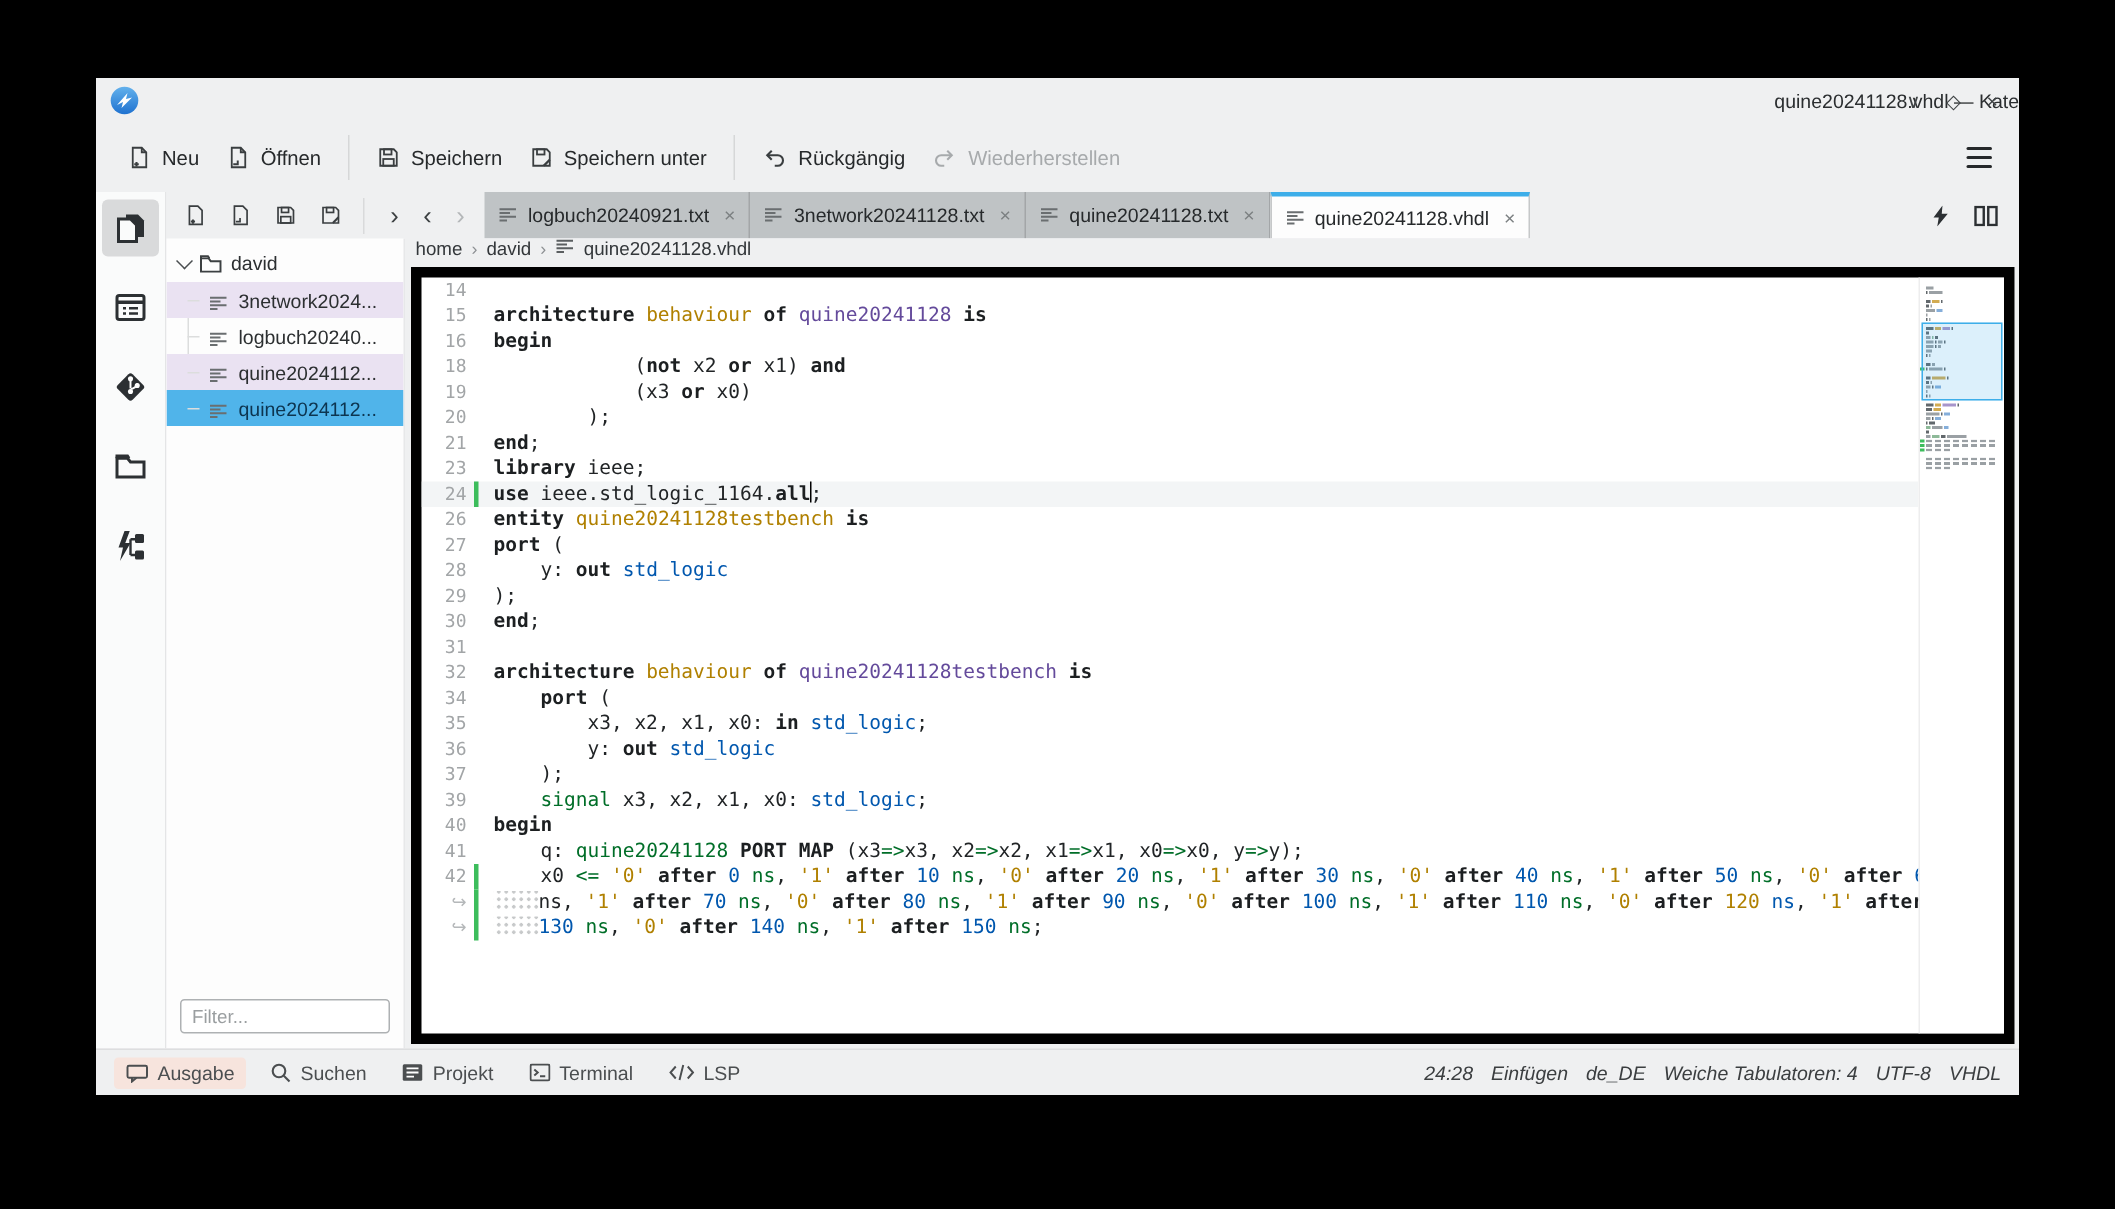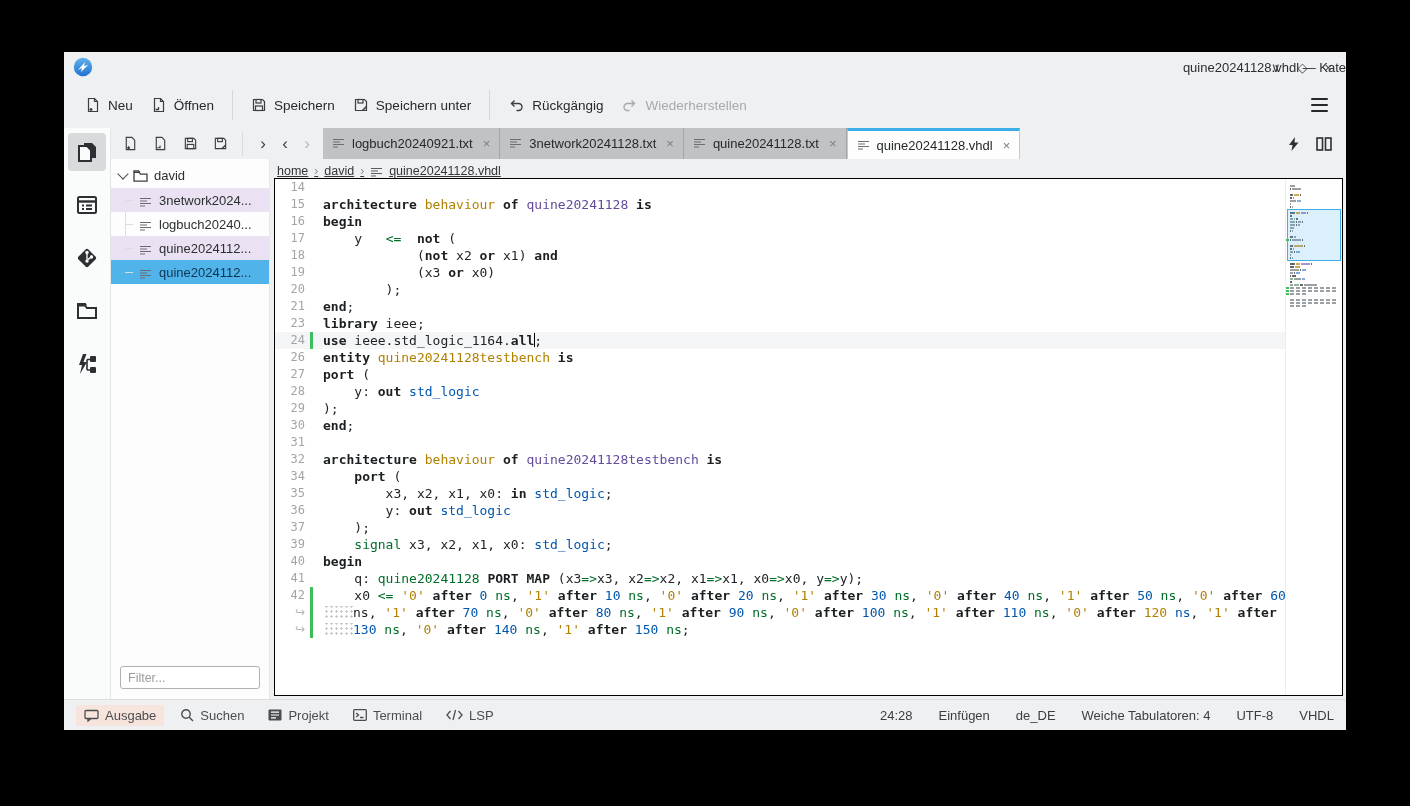--- a/index.html
+++ b/index.html
@@ -55,23 +55,23 @@
   .tree-item{display:flex;align-items:flex-end;gap:7px;padding:4.5px 4px 4.5px 28px;position:relative;white-space:nowrap;}
   .tree-item::before{content:"";position:absolute;left:14px;top:50%;width:8px;height:1px;background:#dcdddd;}
   .tree-item.shaded{background:#eae2f2;}
   .tree-item.selected{background:#50b4ea;color:#093petal;}
   .tree-item.selected{color:#0c3putty;}
   .filter-wrap{padding:7px 9px 10px 9px;}
   .filter-input{width:100%;box-sizing:border-box;height:23px;border:1px solid #aeb1b3;border-radius:3px;background:#fff;font-size:12.5px;color:#333;padding:0 7px;font-family:"Liberation Sans",sans-serif;outline:none;}
   .filter-input::placeholder{color:#9a9ea0;}
 
   .editor-col{flex:1;display:flex;flex-direction:column;min-width:0;padding:0 3px 3px 4px;}
-  .breadcrumb{height:19px;flex:0 0 19px;display:flex;align-items:flex-end;gap:6px;font-size:12.5px;color:#33373a;padding-left:3px;background:#eff0f1;text-decoration:underline;}
+  .breadcrumb{height:19px;flex:0 0 19px;display:flex;align-items:flex-start;gap:6px;font-size:12.5px;color:#33373a;padding-left:3px;background:#eff0f1;}
   .crumb-sep{color:#8d9093;font-size:12px;}
-  .editor-frame{flex:1;border:1px solid #000000;background:#ffffff;display:flex;min-height:0;position:relative;overflow:hidden;}
+  .editor-frame{flex:1;border:7px solid #000000;background:#ffffff;display:flex;min-height:0;position:relative;overflow:hidden;}
 
   
   .code-area{flex:1;overflow:hidden;font-family:"DejaVu Sans Mono","Liberation Mono",monospace;font-size:13px;}
   .code-row{display:flex;height:17px;line-height:17px;white-space:pre;}
   .code-row.current{background:#f3f5f6;}
   .gutter-num{width:30px;flex:0 0 30px;text-align:right;color:#a2a5a7;font-size:12px;font-family:"DejaVu Sans Mono",monospace;}
   .gutter-num.wrapnum{color:#b5b8ba;font-family:"DejaVu Sans",sans-serif;}
   .mod-bar{width:3px;flex:0 0 3px;margin-left:5px;}
   .mod-bar.on{background:#3dbd5c;}
   .code-text{padding-left:10px;}
@@ -93,21 +93,21 @@
   .m-o{background:#d2ab52;} .m-g{background:#8db998;} .m-p{background:#a795cb;}
   .mrow.dashed .mseg{-webkit-mask:repeating-linear-gradient(90deg,#000 0 4px,transparent 4px 6px);mask:repeating-linear-gradient(90deg,#000 0 4px,transparent 4px 6px);}
   .mini-green{position:absolute;left:-4px;top:0;width:3px;height:2px;background:#3dbd5c;}
   .mini-viewport{position:absolute;left:1px;right:1px;background:rgba(61,174,233,0.18);border:1px solid #3daee9;box-sizing:border-box;}
 
   
   .statusbar{height:30px;flex:0 0 30px;display:flex;align-items:center;padding:0 12px;font-size:13px;color:#3b3e40;background:#eff0f1;border-top:1px solid #dddedf;}
   .status-tools{display:flex;align-items:center;gap:8px;}
   .stool{display:flex;align-items:center;gap:6px;padding:3px 8px;border-radius:3px;color:#4b4e50;}
   .stool.active{background:#f7e4dd;}
-  .status-right{margin-left:auto;display:flex;align-items:center;gap:26px;color:#3b3e40;}
+  .status-right{margin-left:auto;display:flex;align-items:center;gap:12px;color:#3b3e40;font-style:italic;}
 
   svg{display:block;}
 </style>
 </head>
 <body>
 
 <div class="canvas">
   <div class="window">
 
     <div class="titlebar">
@@ -423,21 +423,20 @@
                     </g>
                   </svg>
                 </span>
               <span>quine20241128.vhdl</span>
             </div>
             <div class="editor-frame">
               <div class="code-area" id="code-lines">
                   <div class="code-row"><div class="gutter-num">14</div><div class="mod-bar"></div><div class="code-text"></div></div>
                   <div class="code-row"><div class="gutter-num">15</div><div class="mod-bar"></div><div class="code-text"><span class="tok-k">architecture</span><span class="tok-n"> </span><span class="tok-o">behaviour</span><span class="tok-n"> </span><span class="tok-k">of</span><span class="tok-n"> </span><span class="tok-p">quine20241128</span><span class="tok-n"> </span><span class="tok-k">is</span></div></div>
                   <div class="code-row"><div class="gutter-num">16</div><div class="mod-bar"></div><div class="code-text"><span class="tok-k">begin</span></div></div>
-                  <div class="code-row"><div class="gutter-num">17</div><div class="mod-bar"></div><div class="code-text"><span class="tok-n">    y   </span><span class="tok-g">&lt;=</span><span class="tok-n">  </span><span class="tok-k">not</span><span class="tok-n"> (</span></div></div>
                   <div class="code-row"><div class="gutter-num">18</div><div class="mod-bar"></div><div class="code-text"><span class="tok-n">            (</span><span class="tok-k">not</span><span class="tok-n"> x2 </span><span class="tok-k">or</span><span class="tok-n"> x1) </span><span class="tok-k">and</span></div></div>
                   <div class="code-row"><div class="gutter-num">19</div><div class="mod-bar"></div><div class="code-text"><span class="tok-n">            (x3 </span><span class="tok-k">or</span><span class="tok-n"> x0)</span></div></div>
                   <div class="code-row"><div class="gutter-num">20</div><div class="mod-bar"></div><div class="code-text"><span class="tok-n">        );</span></div></div>
                   <div class="code-row"><div class="gutter-num">21</div><div class="mod-bar"></div><div class="code-text"><span class="tok-k">end</span><span class="tok-n">;</span></div></div>
                   <div class="code-row"><div class="gutter-num">23</div><div class="mod-bar"></div><div class="code-text"><span class="tok-k">library</span><span class="tok-n"> ieee;</span></div></div>
                   <div class="code-row current"><div class="gutter-num">24</div><div class="mod-bar on"></div><div class="code-text"><span class="tok-k">use</span><span class="tok-n"> ieee.std_logic_1164.</span><span class="tok-k">all</span><span class="caret"></span><span class="tok-n">;</span></div></div>
                   <div class="code-row"><div class="gutter-num">26</div><div class="mod-bar"></div><div class="code-text"><span class="tok-k">entity</span><span class="tok-n"> </span><span class="tok-o">quine20241128testbench</span><span class="tok-n"> </span><span class="tok-k">is</span></div></div>
                   <div class="code-row"><div class="gutter-num">27</div><div class="mod-bar"></div><div class="code-text"><span class="tok-k">port</span><span class="tok-n"> (</span></div></div>
                   <div class="code-row"><div class="gutter-num">28</div><div class="mod-bar"></div><div class="code-text"><span class="tok-n">    y: </span><span class="tok-k">out</span><span class="tok-n"> </span><span class="tok-b">std_logic</span></div></div>
                   <div class="code-row"><div class="gutter-num">29</div><div class="mod-bar"></div><div class="code-text"><span class="tok-n">);</span></div></div>

